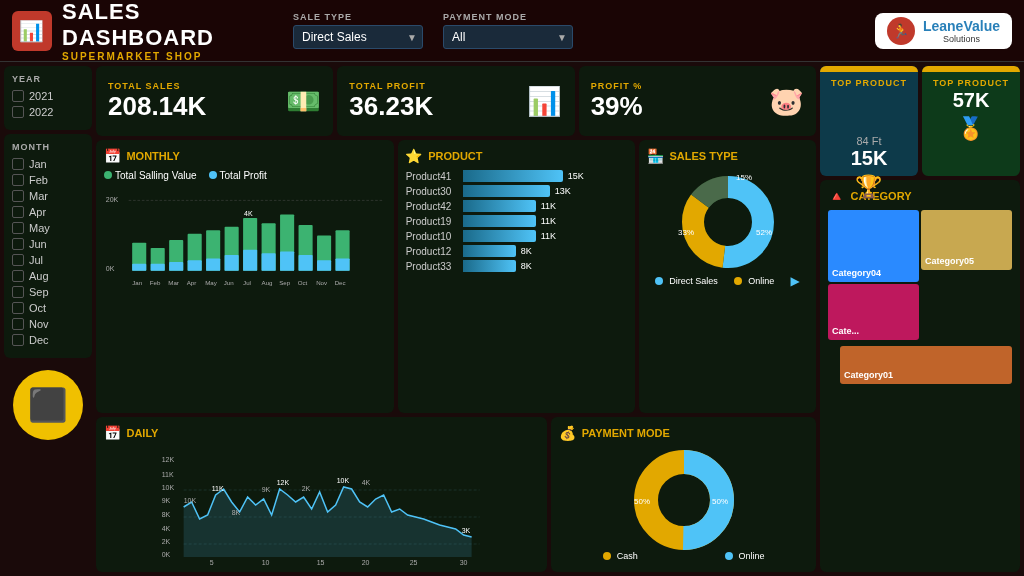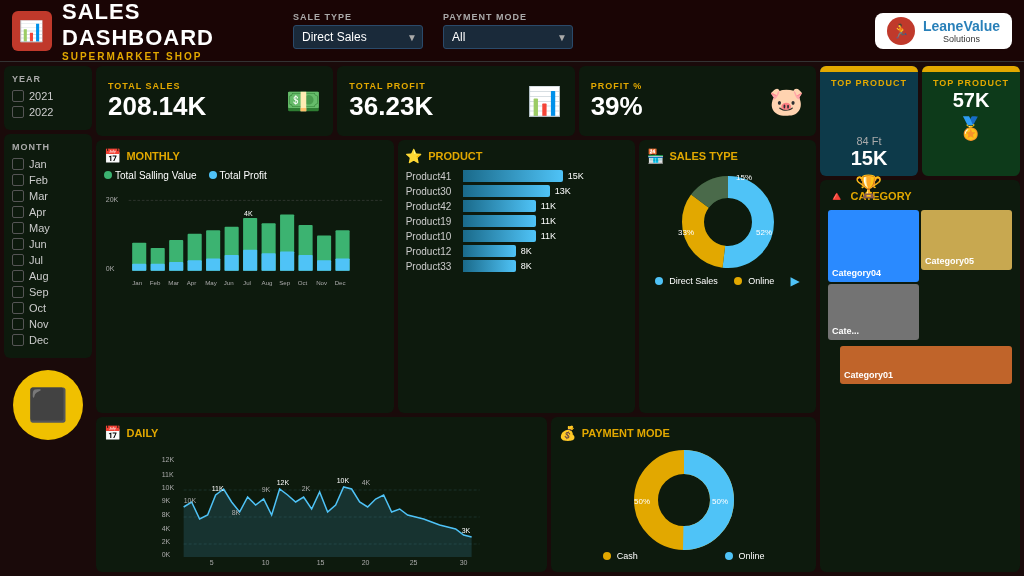--- a/index.html
+++ b/index.html
@@ -741,21 +741,21 @@
         <span class="chart-title-icon">🔺</span>
         <span>CATEGORY</span>
       </div>
       <div style="display:grid; grid-template-columns:1fr 1fr; grid-template-rows:72px 60px 38px; gap:2px; margin-top:4px;">
         <div class="tm-cell" style="background:#2a8aff; height:72px;">
           <span>Category04</span>
         </div>
         <div class="tm-cell" style="background:#c8a850; height:60px;">
           <span>Category05</span>
         </div>
-        <div class="tm-cell" style="background:#737373; height:56px;">
+        <div class="tm-cell" style="background:#be185d; height:56px;">
           <span>Cate...</span>
         </div>
         <div class="tm-cell" style="background:#c0642a; height:38px; grid-column:1/-1;margin-left:12px;">
           <span>Category01</span>
         </div>
       </div>
     </div>
 
   </div>
 

